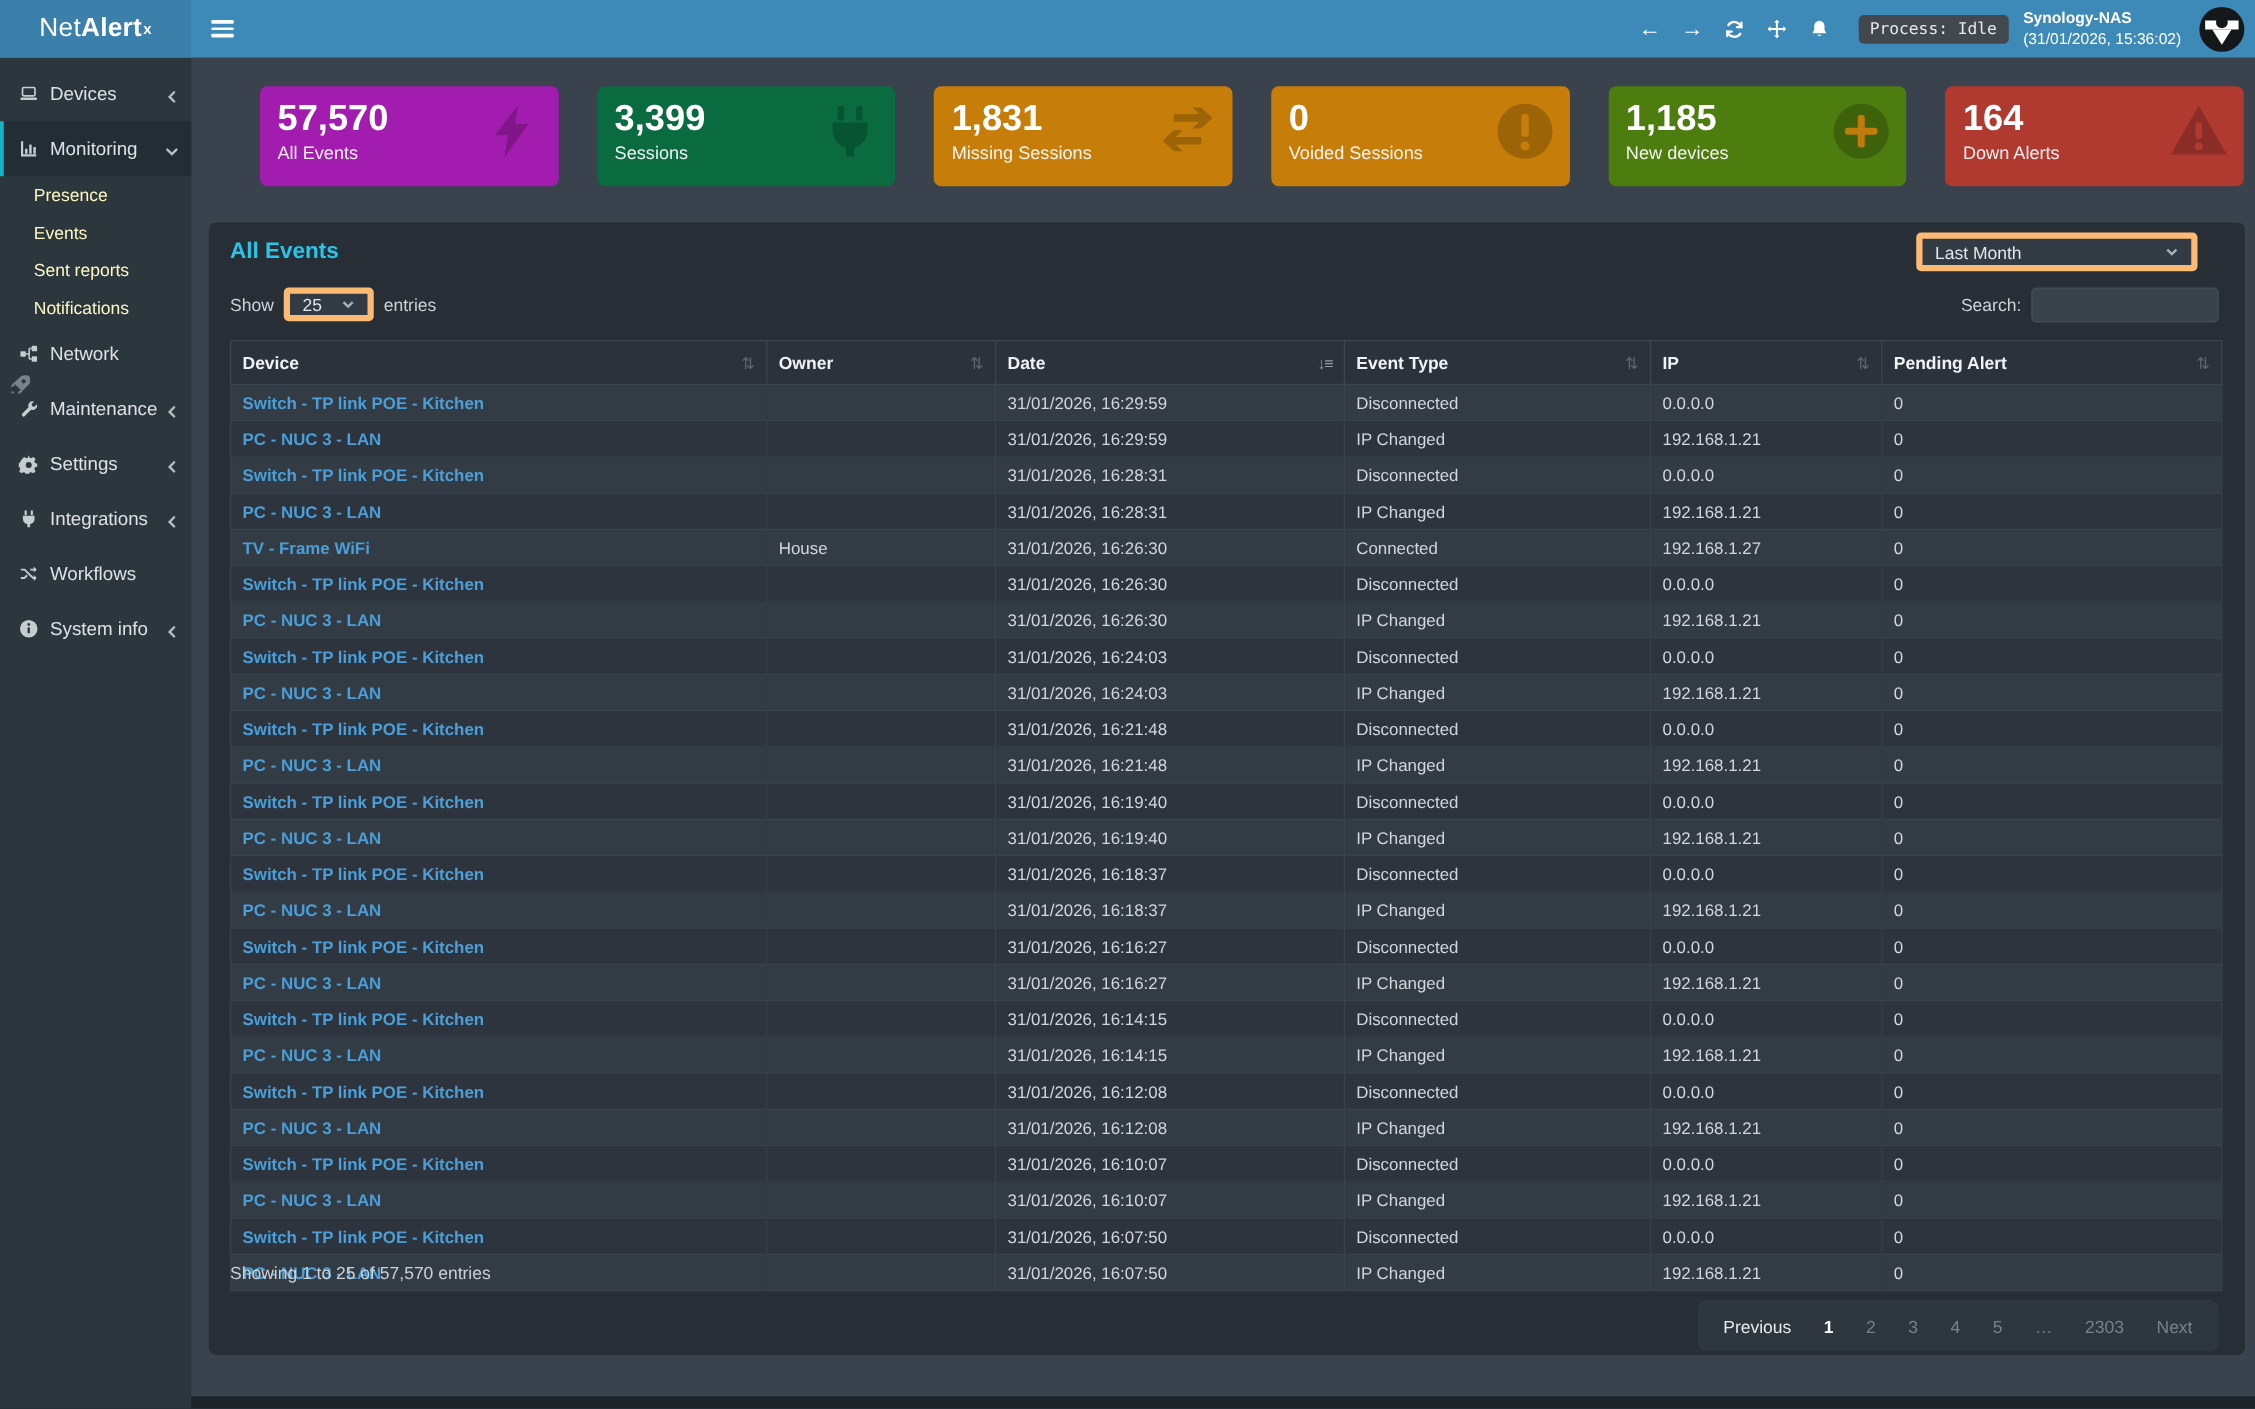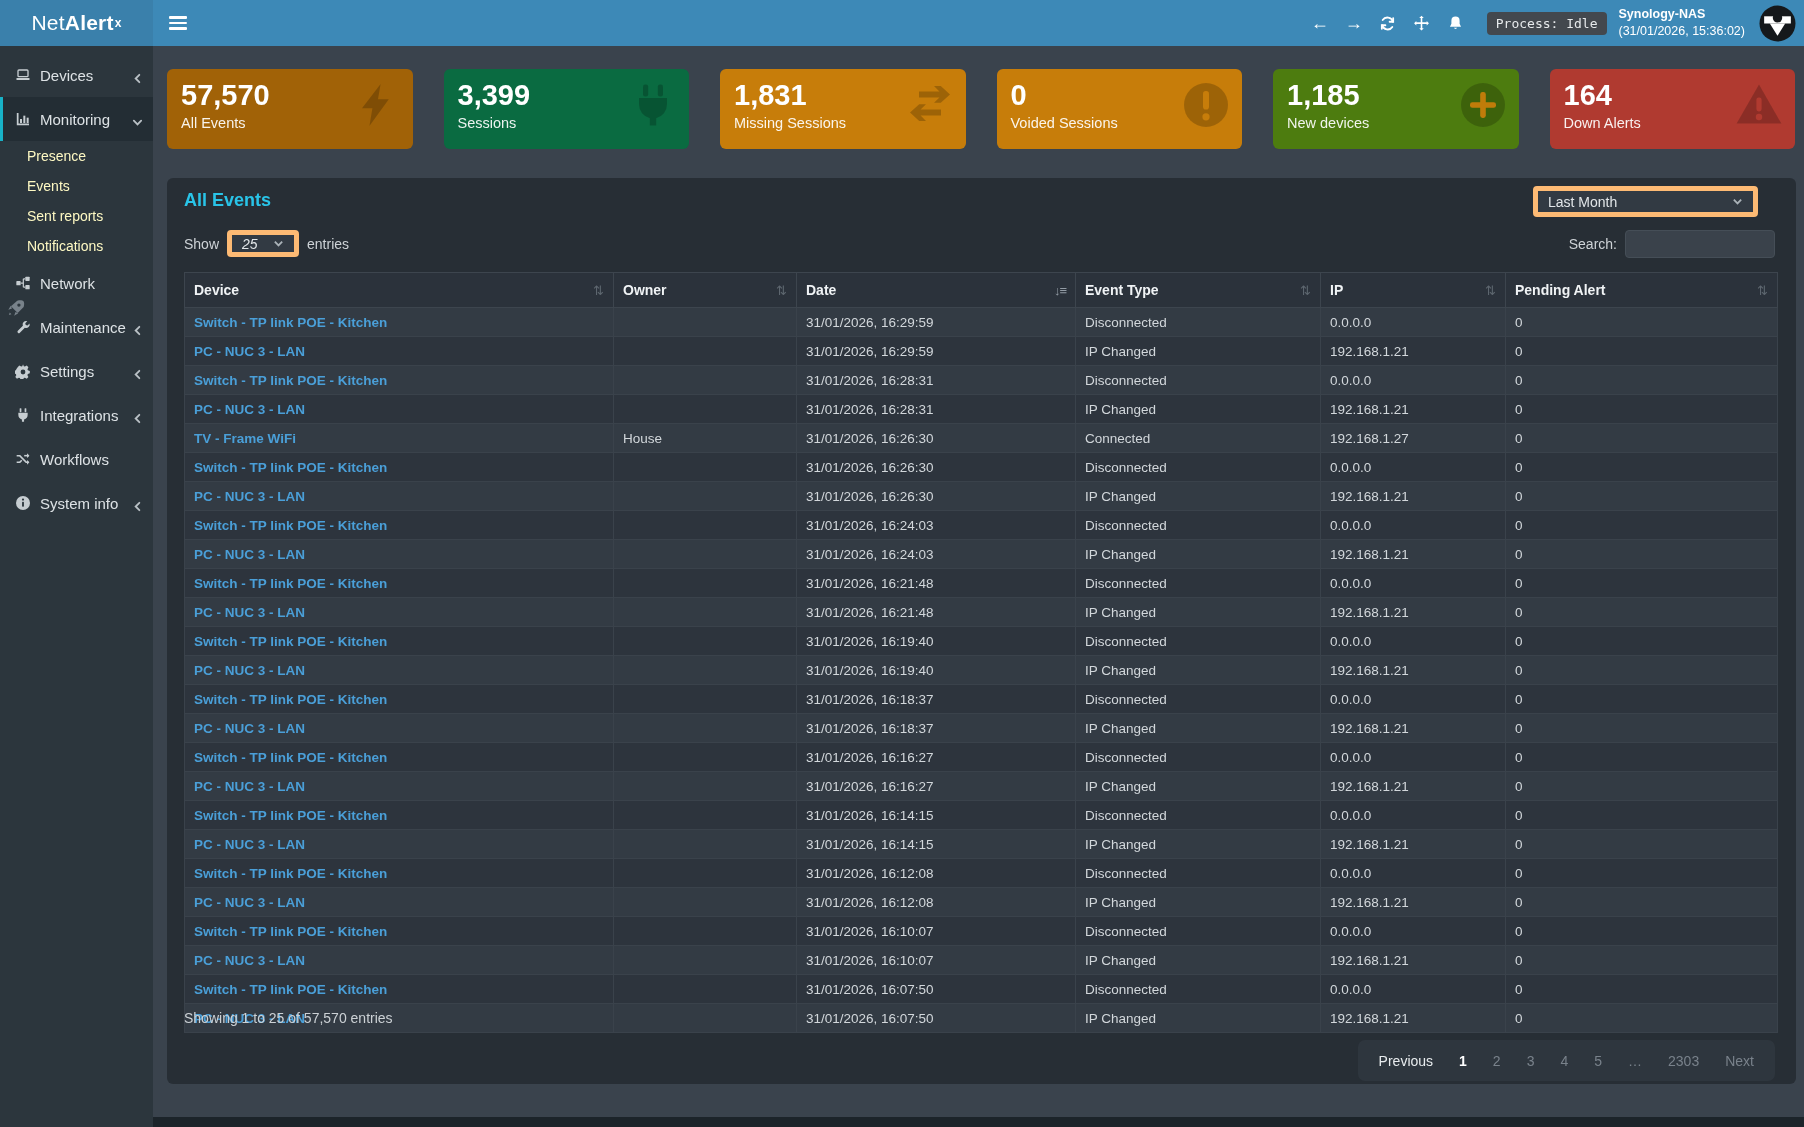--- a/index.html
+++ b/index.html
@@ -48,21 +48,21 @@
   .card .cico svg { width:48px; height:48px; }
 
   
   .panel { position:absolute; top:132px; left:14px; width:1629px; height:906px; background:#272e35; border-radius:6px; }
   .panel-title { position:absolute; left:17px; top:12px; font-size:18px; font-weight:700; color:#29c4e8; }
   .select { background:#323a43; border:5px solid #fdba74; border-radius:4px; color:#e2e6e9; font-size:14px; display:flex; align-items:center; justify-content:space-between; padding:0 10px; cursor:pointer; }
   .select .chev { width:11px; height:11px; color:#aab2b8; display:flex; }
   .select .chev svg { width:11px; height:11px; }
   .period-select { position:absolute; right:38px; top:8px; width:225px; height:31px; }
   .controls { position:absolute; left:17px; right:21px; top:51px; height:29px; display:flex; align-items:center; font-size:14px; color:#ced3d7; }
-  .len-select { width:72px; height:27px; margin:0 8px;font-style:italic; }
+  .len-select { width:72px; height:27px; margin:0 8px; }
   .search-wrap { margin-left:auto; display:flex; align-items:center; }
   .search-wrap label { margin-right:8px; color:#ced3d7; }
   .search-input { width:150px; height:28px; background:#3a424b; border:1px solid #454e57; border-radius:4px; color:#e2e6e9; padding:0 8px; font-size:14px; outline:none; }
 
   
   .tbl { position:absolute; left:17px; top:94px; width:1593px; border-collapse:collapse; table-layout:fixed; font-size:13.5px; }
   .tbl th { height:35px; background:#2b323b; color:#f0f3f5; font-size:14px; font-weight:700; text-align:left; padding:0 9px; border:1px solid #3d454e; cursor:pointer; }
   .tbl th .th-in { display:flex; align-items:center; justify-content:space-between; }
   .tbl th .sort-icon::after { content:"⇅"; color:#5d666f; font-size:13px; font-weight:400; }
   .tbl th.sorted .sort-icon::after { content:"↓≡"; color:#939ca5; letter-spacing:-1px; font-size:13px; }
@@ -234,21 +234,21 @@
     </div>
     <div class="rocket"><svg viewBox="0 0 24 24" fill="currentColor">
         <path d="M13.5 3.2c3.2-1 6.3-.6 7.3.4 1 1 1.4 4.1.4 7.3L14 18.1l-8.1-8.1z"></path>
         <circle cx="15.5" cy="8.5" r="2" fill="#2c363d"></circle>
         <path d="M7.2 12.6l-4.4 1.6 2.9-4.9zM11.4 16.8l-1.6 4.4 4.9-2.9zM3.5 20.5l3-1-2-2z"></path>
       </svg></div>
   </aside>
 
 <main class="content">
   <div class="cards" id="cards">
-      <div class="card" style="background: #a16207;">
+      <div class="card" style="background: #a21caf; margin-left: 41px;">
         <div class="num">57,570</div>
         <div class="cap">All Events</div>
         <div class="cico" style="color:rgba(0,0,0,.22)"><svg viewBox="0 0 24 24" fill="currentColor">
             <path d="M13.8 1.5L4.5 13.6h5.2L8.2 22.5l9.7-13.4h-5.4z"></path>
           </svg></div>
       </div>
       <div class="card" style="background: rgb(10, 107, 65);">
         <div class="num">3,399</div>
         <div class="cap">Sessions</div>
         <div class="cico" style="color:rgba(0,0,0,.22)"><svg viewBox="0 0 24 24" fill="currentColor">

